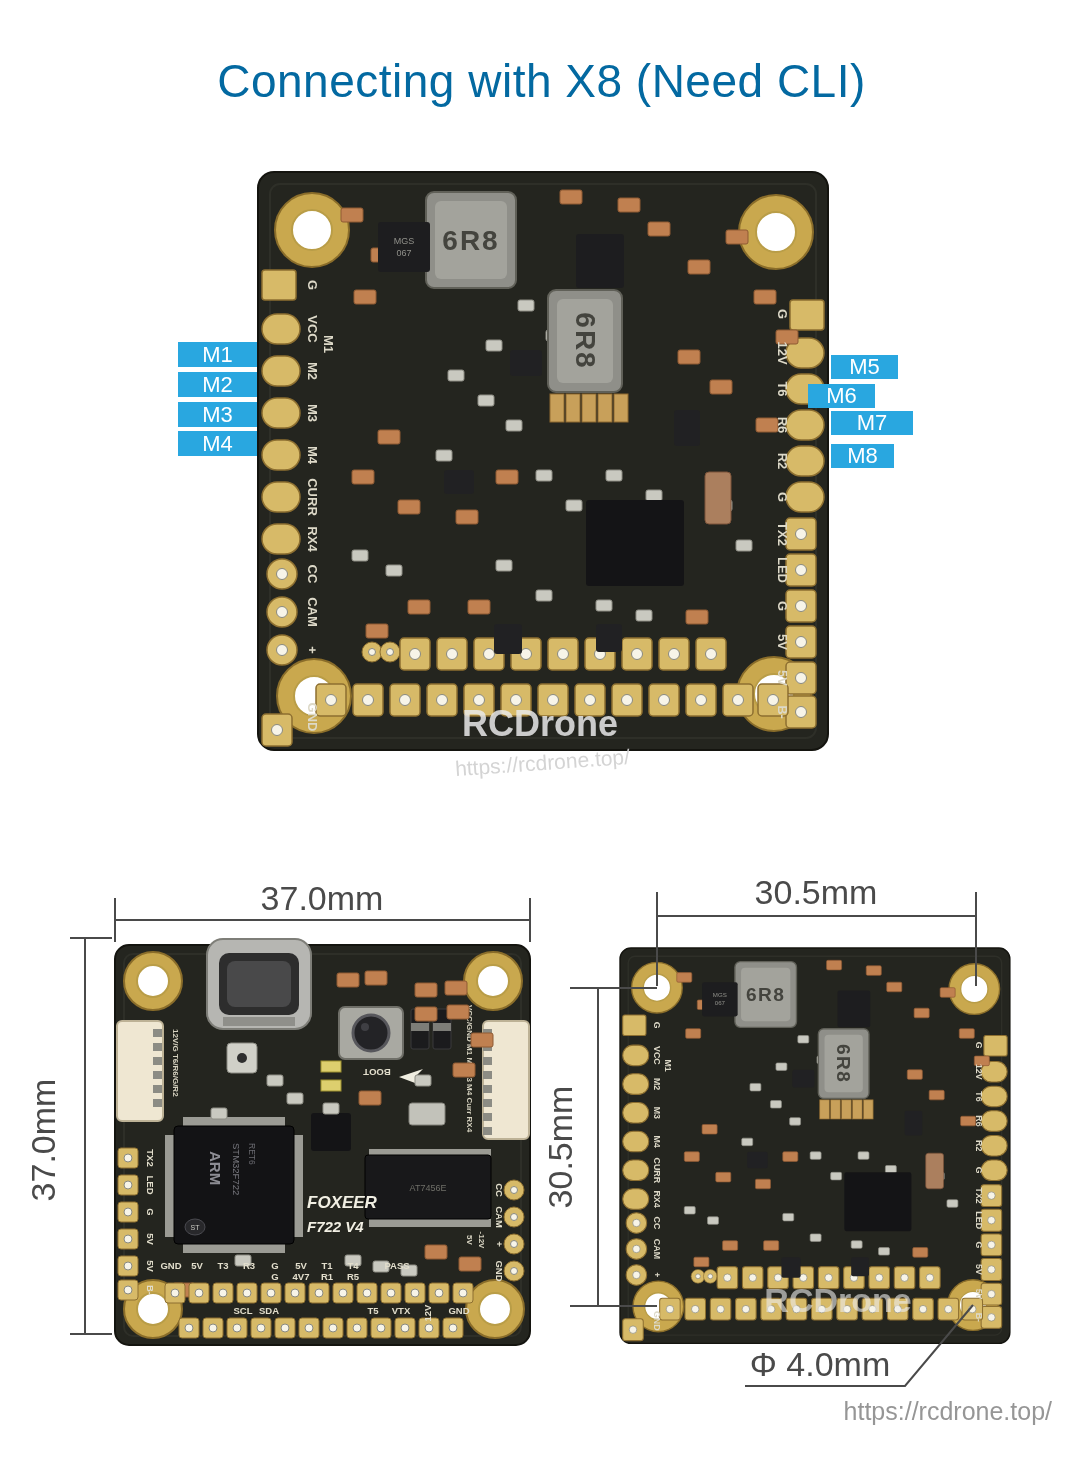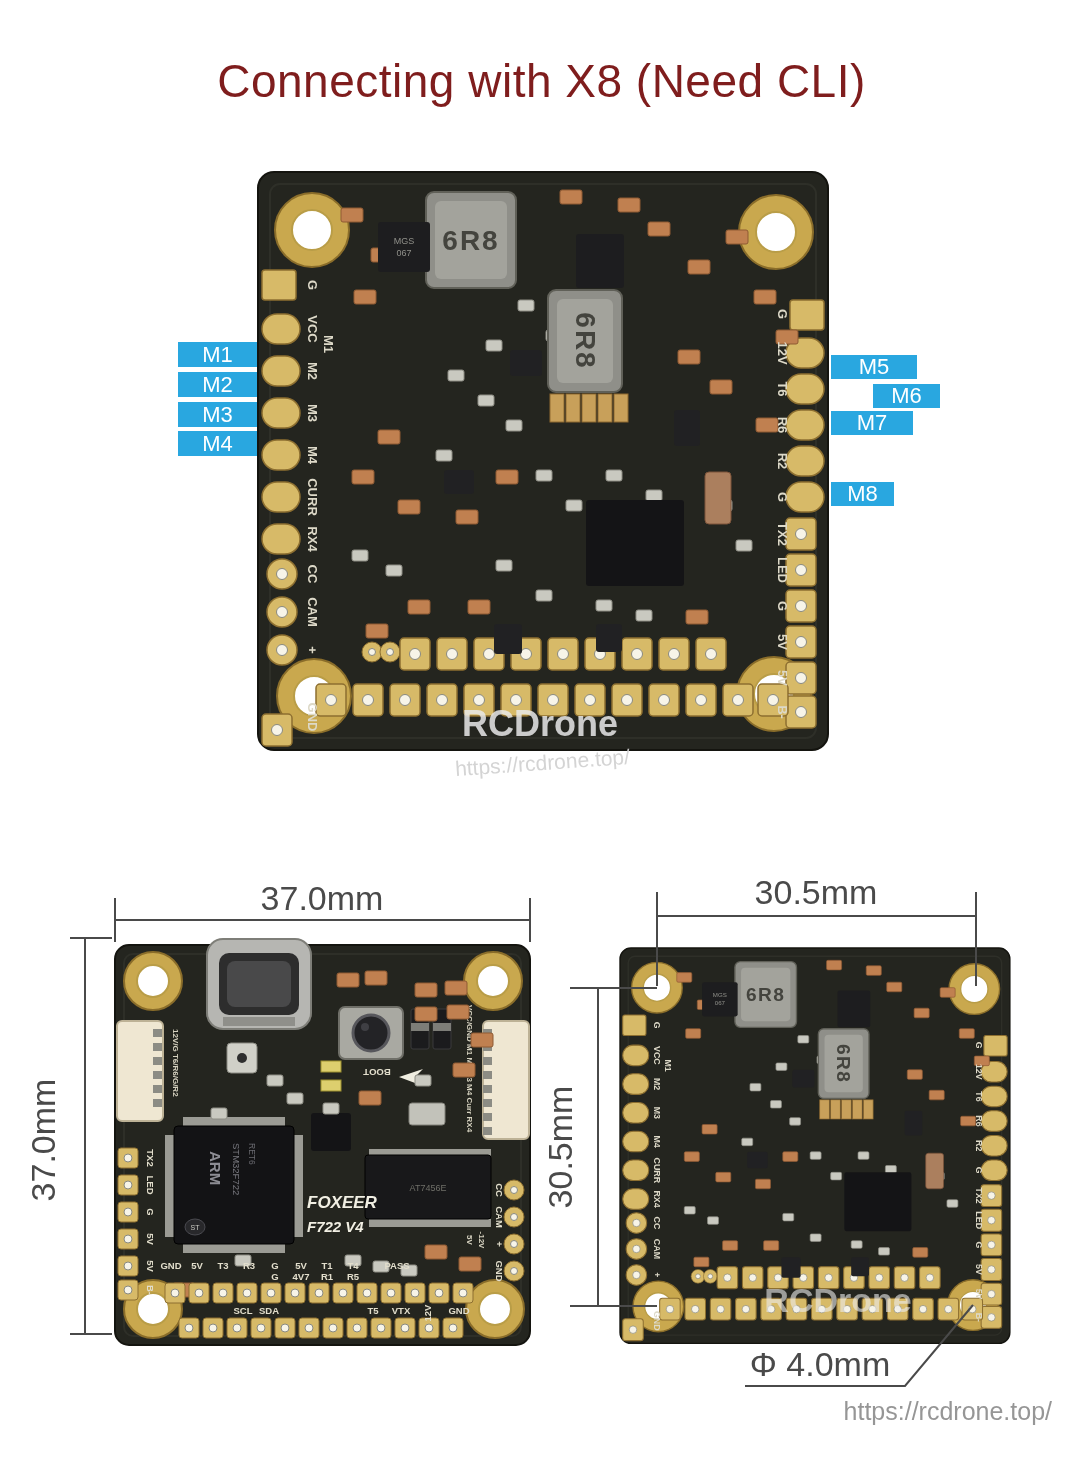--- a/index.html
+++ b/index.html
@@ -1,19 +1,19 @@
 <!DOCTYPE html>
 <html><head>
 <meta charset="utf-8">
 <style>
   html,body{margin:0;padding:0}
   body{width:1083px;height:1457px;background:#ffffff;position:relative;
        font-family:"Liberation Sans",sans-serif;overflow:hidden}
   .title{position:absolute;top:54px;left:0;width:100%;text-align:center;
-         font-size:46px;color:#7f1d1d;letter-spacing:.5px}
+         font-size:46px;color:#0369a1;letter-spacing:.5px}
   .callout{position:absolute;background:#29a7e0;color:#fff;display:flex;
            align-items:center;justify-content:center;font-size:22px;line-height:1}
   .scene{position:absolute;left:0;top:0}
   svg text{font-family:"Liberation Sans",sans-serif}
   .sk{font-size:13px;font-weight:bold;fill:#ddd9c8}
   .sk2{font-size:9.5px;font-weight:bold;fill:#e2decc}
   .sk3{font-size:8px;font-weight:bold;fill:#d6d2c0}
   .indtxt{font-size:28px;font-weight:bold;fill:#44443e;letter-spacing:2px}
   .dim{stroke:#4a4a4a;stroke-width:2;fill:none}
   .dimtxt{font-size:34px;fill:#4a4a4a}
@@ -452,16 +452,16 @@
     <text class="dimtxt" x="820" y="1376" text-anchor="middle">Φ 4.0mm</text>
   </g>
 
   <text x="1052" y="1420" text-anchor="end" font-size="25" fill="#969696">https://rcdrone.top/</text>
 </svg>
 
 <div class="callout" style="left:178px;top:342px;width:79px;height:25px">M1</div>
 <div class="callout" style="left:178px;top:372px;width:79px;height:25px">M2</div>
 <div class="callout" style="left:178px;top:402px;width:79px;height:25px">M3</div>
 <div class="callout" style="left:178px;top:431px;width:79px;height:25px">M4</div>
-<div class="callout" style="left:831px;top:355px;width:86px;height:24px">M5</div>
-<div class="callout" style="left:873px;top:384px;width:67px;height:24px">M6</div>
+<div class="callout" style="left:831px;top:355px;width:67px;height:24px">M5</div>
+<div class="callout" style="left:808px;top:384px;width:67px;height:24px">M6</div>
 <div class="callout" style="left:831px;top:411px;width:82px;height:24px">M7</div>
-<div class="callout" style="left:831px;top:482px;width:63px;height:24px">M8</div>
+<div class="callout" style="left:831px;top:444px;width:63px;height:24px">M8</div>
 
 </body></html>

